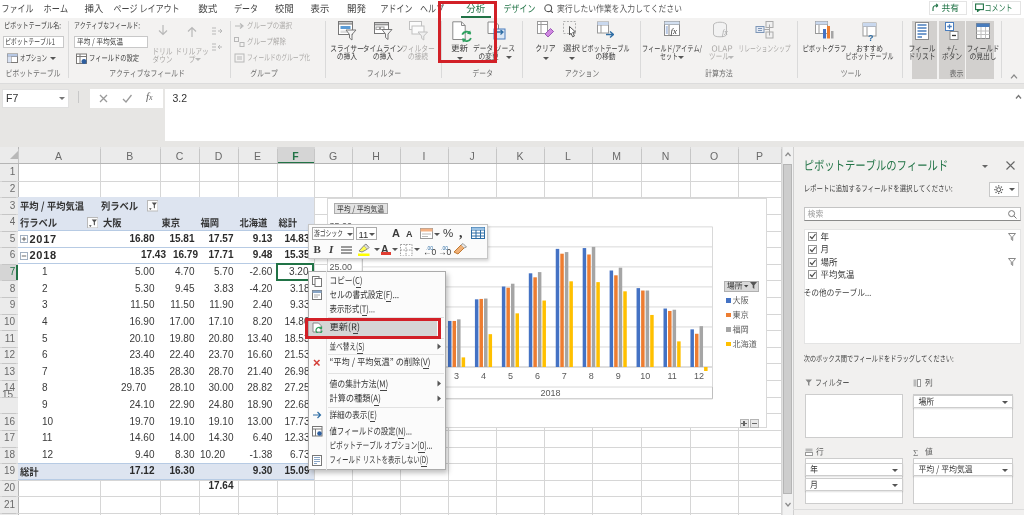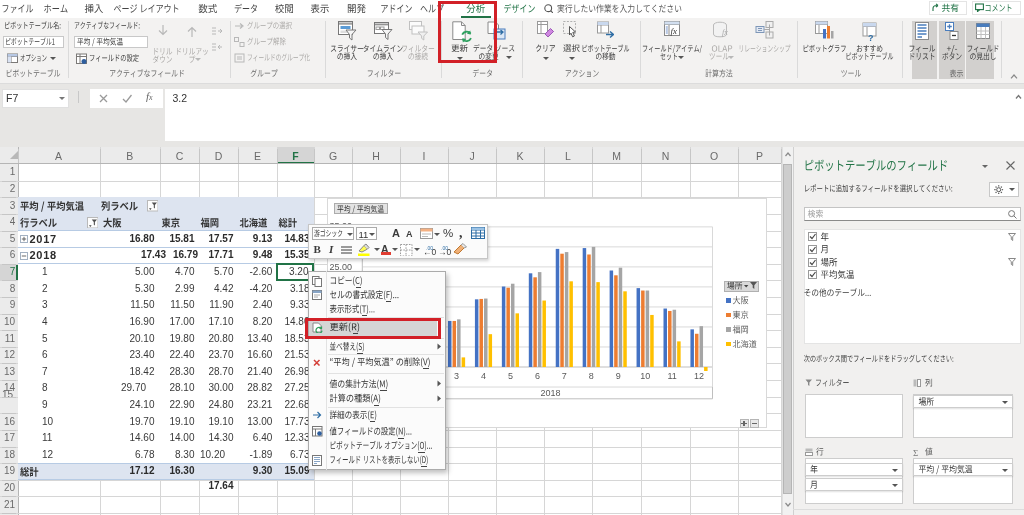--- a/index.html
+++ b/index.html
@@ -362,46 +362,46 @@
     <div style="position:absolute;left:42px;top:432.2px;width:60px;height:13px;font:10px 'Liberation Sans',sans-serif;color:#3a3a3a">11</div>
     <div style="position:absolute;left:42px;top:448.812px;width:60px;height:13px;font:10px 'Liberation Sans',sans-serif;color:#3a3a3a">12</div>
     <div style="position:absolute;left:112.5px;top:232.85px;width:42px;height:13px;font:bold 10px 'Liberation Sans',sans-serif;color:#2b2b2b;text-align:right">16.80</div>
     <div style="position:absolute;left:124px;top:249.462px;width:42px;height:13px;font:bold 10px 'Liberation Sans',sans-serif;color:#2b2b2b;text-align:right">17.43</div>
     <div style="position:absolute;left:112.5px;top:266.075px;width:42px;height:13px;font:10px 'Liberation Sans',sans-serif;color:#3a3a3a;text-align:right">5.00</div>
     <div style="position:absolute;left:112.5px;top:282.688px;width:42px;height:13px;font:10px 'Liberation Sans',sans-serif;color:#3a3a3a;text-align:right">5.30</div>
     <div style="position:absolute;left:112.5px;top:299.3px;width:42px;height:13px;font:10px 'Liberation Sans',sans-serif;color:#3a3a3a;text-align:right">11.50</div>
     <div style="position:absolute;left:112.5px;top:315.912px;width:42px;height:13px;font:10px 'Liberation Sans',sans-serif;color:#3a3a3a;text-align:right">16.90</div>
     <div style="position:absolute;left:112.5px;top:332.525px;width:42px;height:13px;font:10px 'Liberation Sans',sans-serif;color:#3a3a3a;text-align:right">20.10</div>
     <div style="position:absolute;left:112.5px;top:349.137px;width:42px;height:13px;font:10px 'Liberation Sans',sans-serif;color:#3a3a3a;text-align:right">23.40</div>
-    <div style="position:absolute;left:112.5px;top:365.75px;width:42px;height:13px;font:10px 'Liberation Sans',sans-serif;color:#3a3a3a;text-align:right">18.42</div>
+    <div style="position:absolute;left:112.5px;top:365.75px;width:42px;height:13px;font:10px 'Liberation Sans',sans-serif;color:#3a3a3a;text-align:right">18.35</div>
     <div style="position:absolute;left:112.5px;top:382.363px;width:42px;height:13px;font:10px 'Liberation Sans',sans-serif;color:#3a3a3a;text-align:center">29.70</div>
     <div style="position:absolute;left:112.5px;top:398.975px;width:42px;height:13px;font:10px 'Liberation Sans',sans-serif;color:#3a3a3a;text-align:right">24.10</div>
     <div style="position:absolute;left:112.5px;top:415.587px;width:42px;height:13px;font:10px 'Liberation Sans',sans-serif;color:#3a3a3a;text-align:right">19.70</div>
     <div style="position:absolute;left:112.5px;top:432.2px;width:42px;height:13px;font:10px 'Liberation Sans',sans-serif;color:#3a3a3a;text-align:right">14.60</div>
-    <div style="position:absolute;left:112.5px;top:448.812px;width:42px;height:13px;font:10px 'Liberation Sans',sans-serif;color:#3a3a3a;text-align:right">6.78</div>
+    <div style="position:absolute;left:112.5px;top:448.812px;width:42px;height:13px;font:10px 'Liberation Sans',sans-serif;color:#3a3a3a;text-align:right">9.40</div>
     <div style="position:absolute;left:112.5px;top:465.425px;width:42px;height:13px;font:bold 10px 'Liberation Sans',sans-serif;color:#2b2b2b;text-align:right">17.12</div>
     <div style="position:absolute;left:152.5px;top:232.85px;width:42px;height:13px;font:bold 10px 'Liberation Sans',sans-serif;color:#2b2b2b;text-align:right">15.81</div>
     <div style="position:absolute;left:156px;top:249.462px;width:42px;height:13px;font:bold 10px 'Liberation Sans',sans-serif;color:#2b2b2b;text-align:right">16.79</div>
     <div style="position:absolute;left:152.5px;top:266.075px;width:42px;height:13px;font:10px 'Liberation Sans',sans-serif;color:#3a3a3a;text-align:right">4.70</div>
-    <div style="position:absolute;left:152.5px;top:282.688px;width:42px;height:13px;font:10px 'Liberation Sans',sans-serif;color:#3a3a3a;text-align:right">2.99</div>
+    <div style="position:absolute;left:152.5px;top:282.688px;width:42px;height:13px;font:10px 'Liberation Sans',sans-serif;color:#3a3a3a;text-align:right">9.45</div>
     <div style="position:absolute;left:152.5px;top:299.3px;width:42px;height:13px;font:10px 'Liberation Sans',sans-serif;color:#3a3a3a;text-align:right">11.50</div>
     <div style="position:absolute;left:152.5px;top:315.912px;width:42px;height:13px;font:10px 'Liberation Sans',sans-serif;color:#3a3a3a;text-align:right">17.00</div>
     <div style="position:absolute;left:152.5px;top:332.525px;width:42px;height:13px;font:10px 'Liberation Sans',sans-serif;color:#3a3a3a;text-align:right">19.80</div>
     <div style="position:absolute;left:152.5px;top:349.137px;width:42px;height:13px;font:10px 'Liberation Sans',sans-serif;color:#3a3a3a;text-align:right">22.40</div>
     <div style="position:absolute;left:152.5px;top:365.75px;width:42px;height:13px;font:10px 'Liberation Sans',sans-serif;color:#3a3a3a;text-align:right">28.30</div>
     <div style="position:absolute;left:152.5px;top:382.363px;width:42px;height:13px;font:10px 'Liberation Sans',sans-serif;color:#3a3a3a;text-align:right">28.10</div>
     <div style="position:absolute;left:152.5px;top:398.975px;width:42px;height:13px;font:10px 'Liberation Sans',sans-serif;color:#3a3a3a;text-align:right">22.90</div>
     <div style="position:absolute;left:152.5px;top:415.587px;width:42px;height:13px;font:10px 'Liberation Sans',sans-serif;color:#3a3a3a;text-align:right">19.10</div>
     <div style="position:absolute;left:152.5px;top:432.2px;width:42px;height:13px;font:10px 'Liberation Sans',sans-serif;color:#3a3a3a;text-align:right">14.00</div>
     <div style="position:absolute;left:152.5px;top:448.812px;width:42px;height:13px;font:10px 'Liberation Sans',sans-serif;color:#3a3a3a;text-align:right">8.30</div>
     <div style="position:absolute;left:152.5px;top:465.425px;width:42px;height:13px;font:bold 10px 'Liberation Sans',sans-serif;color:#2b2b2b;text-align:right">16.30</div>
     <div style="position:absolute;left:191.5px;top:232.85px;width:42px;height:13px;font:bold 10px 'Liberation Sans',sans-serif;color:#2b2b2b;text-align:right">17.57</div>
     <div style="position:absolute;left:191.5px;top:249.462px;width:42px;height:13px;font:bold 10px 'Liberation Sans',sans-serif;color:#2b2b2b;text-align:right">17.71</div>
     <div style="position:absolute;left:191.5px;top:266.075px;width:42px;height:13px;font:10px 'Liberation Sans',sans-serif;color:#3a3a3a;text-align:right">5.70</div>
-    <div style="position:absolute;left:191.5px;top:282.688px;width:42px;height:13px;font:10px 'Liberation Sans',sans-serif;color:#3a3a3a;text-align:right">4.42</div>
+    <div style="position:absolute;left:191.5px;top:282.688px;width:42px;height:13px;font:10px 'Liberation Sans',sans-serif;color:#3a3a3a;text-align:right">3.83</div>
     <div style="position:absolute;left:191.5px;top:299.3px;width:42px;height:13px;font:10px 'Liberation Sans',sans-serif;color:#3a3a3a;text-align:right">11.90</div>
     <div style="position:absolute;left:191.5px;top:315.912px;width:42px;height:13px;font:10px 'Liberation Sans',sans-serif;color:#3a3a3a;text-align:right">17.10</div>
     <div style="position:absolute;left:191.5px;top:332.525px;width:42px;height:13px;font:10px 'Liberation Sans',sans-serif;color:#3a3a3a;text-align:right">20.80</div>
     <div style="position:absolute;left:191.5px;top:349.137px;width:42px;height:13px;font:10px 'Liberation Sans',sans-serif;color:#3a3a3a;text-align:right">23.70</div>
     <div style="position:absolute;left:191.5px;top:365.75px;width:42px;height:13px;font:10px 'Liberation Sans',sans-serif;color:#3a3a3a;text-align:right">28.70</div>
     <div style="position:absolute;left:191.5px;top:382.363px;width:42px;height:13px;font:10px 'Liberation Sans',sans-serif;color:#3a3a3a;text-align:right">30.00</div>
     <div style="position:absolute;left:191.5px;top:398.975px;width:42px;height:13px;font:10px 'Liberation Sans',sans-serif;color:#3a3a3a;text-align:right">24.80</div>
     <div style="position:absolute;left:191.5px;top:415.587px;width:42px;height:13px;font:10px 'Liberation Sans',sans-serif;color:#3a3a3a;text-align:right">19.10</div>
     <div style="position:absolute;left:191.5px;top:432.2px;width:42px;height:13px;font:10px 'Liberation Sans',sans-serif;color:#3a3a3a;text-align:right">14.30</div>
     <div style="position:absolute;left:191.5px;top:448.812px;width:42px;height:13px;font:10px 'Liberation Sans',sans-serif;color:#3a3a3a;text-align:center">10.20</div>
@@ -409,24 +409,24 @@
     <div style="position:absolute;left:230.3px;top:232.85px;width:42px;height:13px;font:bold 10px 'Liberation Sans',sans-serif;color:#2b2b2b;text-align:right">9.13</div>
     <div style="position:absolute;left:230.3px;top:249.462px;width:42px;height:13px;font:bold 10px 'Liberation Sans',sans-serif;color:#2b2b2b;text-align:right">9.48</div>
     <div style="position:absolute;left:230.3px;top:266.075px;width:42px;height:13px;font:10px 'Liberation Sans',sans-serif;color:#3a3a3a;text-align:right">-2.60</div>
     <div style="position:absolute;left:230.3px;top:282.688px;width:42px;height:13px;font:10px 'Liberation Sans',sans-serif;color:#3a3a3a;text-align:right">-4.20</div>
     <div style="position:absolute;left:230.3px;top:299.3px;width:42px;height:13px;font:10px 'Liberation Sans',sans-serif;color:#3a3a3a;text-align:right">2.40</div>
     <div style="position:absolute;left:230.3px;top:315.912px;width:42px;height:13px;font:10px 'Liberation Sans',sans-serif;color:#3a3a3a;text-align:right">8.20</div>
     <div style="position:absolute;left:230.3px;top:332.525px;width:42px;height:13px;font:10px 'Liberation Sans',sans-serif;color:#3a3a3a;text-align:right">13.40</div>
     <div style="position:absolute;left:230.3px;top:349.137px;width:42px;height:13px;font:10px 'Liberation Sans',sans-serif;color:#3a3a3a;text-align:right">16.60</div>
     <div style="position:absolute;left:230.3px;top:365.75px;width:42px;height:13px;font:10px 'Liberation Sans',sans-serif;color:#3a3a3a;text-align:right">21.40</div>
     <div style="position:absolute;left:230.3px;top:382.363px;width:42px;height:13px;font:10px 'Liberation Sans',sans-serif;color:#3a3a3a;text-align:right">28.82</div>
-    <div style="position:absolute;left:230.3px;top:398.975px;width:42px;height:13px;font:10px 'Liberation Sans',sans-serif;color:#3a3a3a;text-align:right">23.21</div>
+    <div style="position:absolute;left:230.3px;top:398.975px;width:42px;height:13px;font:10px 'Liberation Sans',sans-serif;color:#3a3a3a;text-align:right">18.90</div>
     <div style="position:absolute;left:230.3px;top:415.587px;width:42px;height:13px;font:10px 'Liberation Sans',sans-serif;color:#3a3a3a;text-align:right">13.00</div>
     <div style="position:absolute;left:230.3px;top:432.2px;width:42px;height:13px;font:10px 'Liberation Sans',sans-serif;color:#3a3a3a;text-align:right">6.40</div>
-    <div style="position:absolute;left:230.3px;top:448.812px;width:42px;height:13px;font:10px 'Liberation Sans',sans-serif;color:#3a3a3a;text-align:right">-1.89</div>
+    <div style="position:absolute;left:230.3px;top:448.812px;width:42px;height:13px;font:10px 'Liberation Sans',sans-serif;color:#3a3a3a;text-align:right">-1.38</div>
     <div style="position:absolute;left:230.3px;top:465.425px;width:42px;height:13px;font:bold 10px 'Liberation Sans',sans-serif;color:#2b2b2b;text-align:right">9.30</div>
     <div style="position:absolute;left:267.5px;top:232.85px;width:42px;height:13px;font:bold 10px 'Liberation Sans',sans-serif;color:#2b2b2b;text-align:right">14.83</div>
     <div style="position:absolute;left:267.5px;top:249.462px;width:42px;height:13px;font:bold 10px 'Liberation Sans',sans-serif;color:#2b2b2b;text-align:right">15.35</div>
     <div style="position:absolute;left:267.5px;top:266.075px;width:42px;height:13px;font:10px 'Liberation Sans',sans-serif;color:#3a3a3a;text-align:right">3.20</div>
     <div style="position:absolute;left:267.5px;top:282.688px;width:42px;height:13px;font:10px 'Liberation Sans',sans-serif;color:#3a3a3a;text-align:right">3.18</div>
     <div style="position:absolute;left:267.5px;top:299.3px;width:42px;height:13px;font:10px 'Liberation Sans',sans-serif;color:#3a3a3a;text-align:right">9.33</div>
     <div style="position:absolute;left:267.5px;top:315.912px;width:42px;height:13px;font:10px 'Liberation Sans',sans-serif;color:#3a3a3a;text-align:right">14.80</div>
     <div style="position:absolute;left:267.5px;top:332.525px;width:42px;height:13px;font:10px 'Liberation Sans',sans-serif;color:#3a3a3a;text-align:right">18.53</div>
     <div style="position:absolute;left:267.5px;top:349.137px;width:42px;height:13px;font:10px 'Liberation Sans',sans-serif;color:#3a3a3a;text-align:right">21.53</div>
     <div style="position:absolute;left:267.5px;top:365.75px;width:42px;height:13px;font:10px 'Liberation Sans',sans-serif;color:#3a3a3a;text-align:right">26.98</div>

